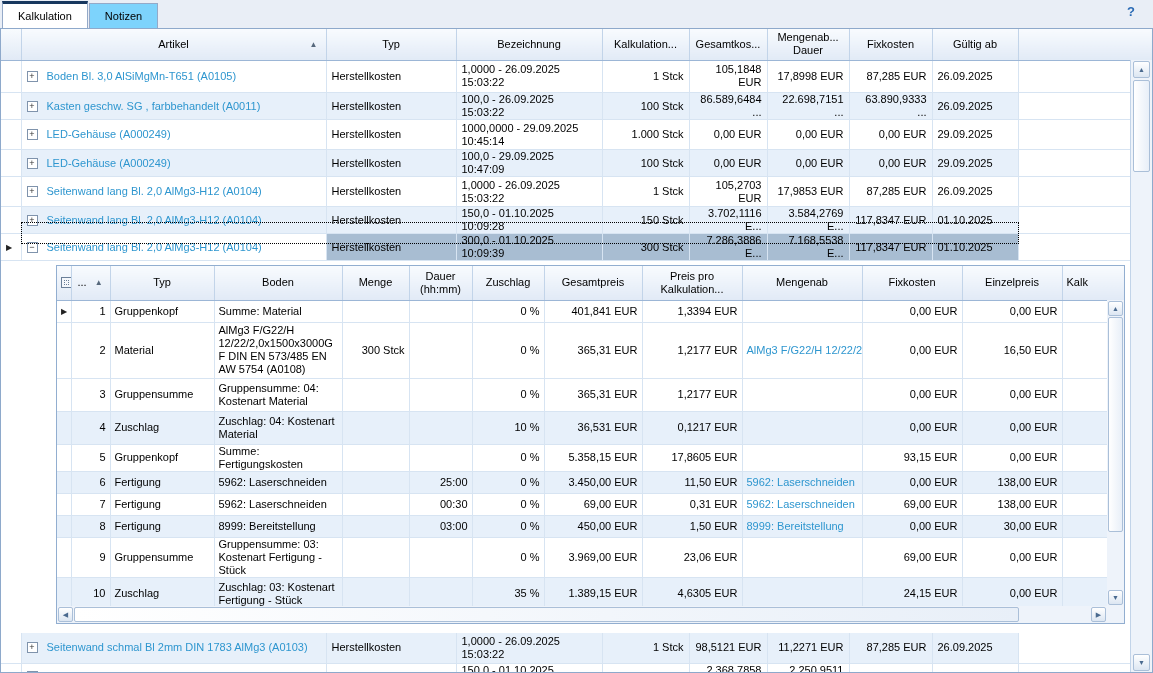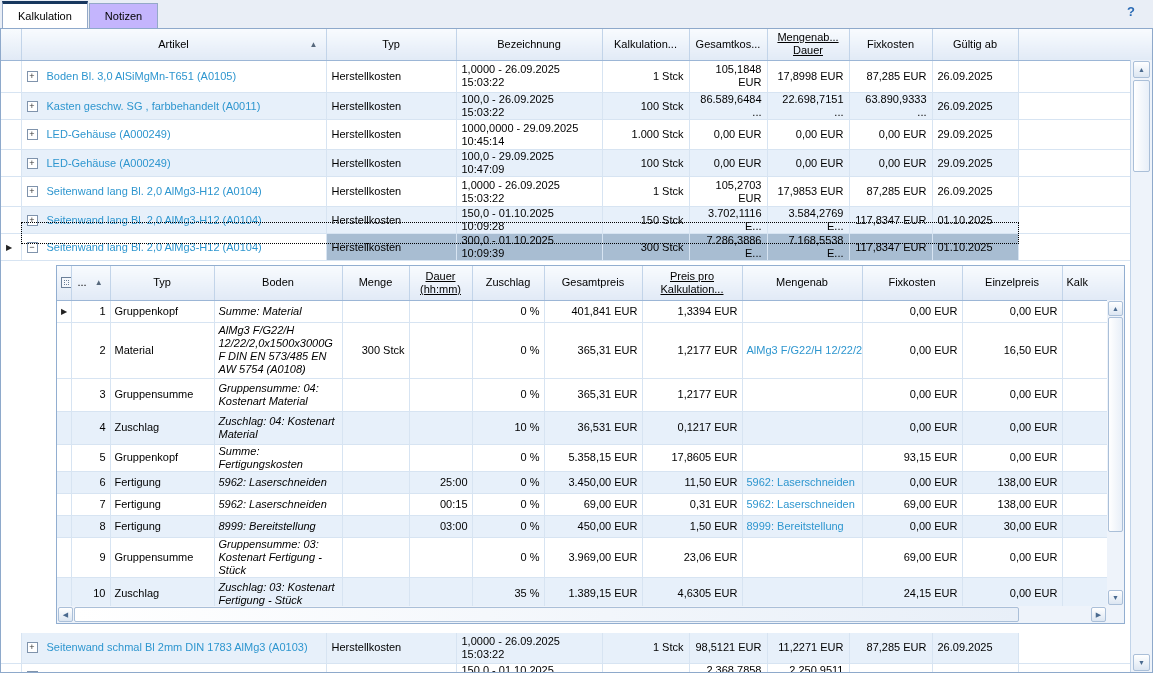--- a/index.html
+++ b/index.html
@@ -6,21 +6,21 @@
   html,body { margin:0; padding:0; }
   body {
     width:1153px; height:673px; overflow:hidden;
     font-family:"Liberation Sans", sans-serif; font-size:11px; color:#000;
     background:#fff;
   }
   .app { position:relative; width:1153px; height:512px; background:#fff; }
 
   
   .tabbar { position:relative; height:28px; background:#e9eef6; display:flex; align-items:flex-end; padding-left:2px; }
-  .tab { height:25px; padding:0 15px; display:flex; align-items:center; background:#c4b5fd;
+  .tab { height:25px; padding:0 15px; display:flex; align-items:center; background:#7dd3fc;
          border:1px solid #94a9c8; border-bottom:none; margin-right:1px; cursor:default; }
   .tab.active { background:#fff; height:27px; border-top:3px solid #17375e; }
   .help { position:absolute; right:18px; top:4px; color:#2b6bb5; font-weight:bold; font-size:13px; cursor:default; }
 
   
   .panel { position:absolute; top:28px; left:0; width:1153px; height:645px;
            border:1px solid #8ea9cb; background:#fff; overflow:hidden; }
 
   table.grid { border-collapse:collapse; table-layout:fixed; width:1151px; }
   table.grid td { overflow:hidden; vertical-align:middle; padding:0 5px; line-height:13px; }
@@ -29,21 +29,21 @@
   col.c-gut{width:20px;} col.c-art{width:305px;} col.c-typ{width:130px;} col.c-bez{width:146px;}
   col.c-kalk{width:87px;} col.c-ges{width:78px;} col.c-men{width:82px;} col.c-fix{width:83px;}
   col.c-gue{width:86px;} col.c-fill{width:134px;}
 
   
   tr.hdr { height:31px; }
   tr.hdr td { background:linear-gradient(#f8fbfe,#e1eaf6); border-right:1px solid #c2d4e9;
               border-bottom:1px solid #9cb6d6; text-align:center; position:relative; }
   tr.hdr td.nob { border-right:none; }
   .sort { position:absolute; right:8px; top:50%; transform:translateY(-50%); font-size:8px; color:#56687c; }
-  .two-line { line-height:13px;text-decoration:underline; }
+  .two-line { line-height:13px; }
 
   
   tr.row td { border-right:1px solid #d7e4f2; border-bottom:1px solid #d7e4f2; background:#fff; }
   tr.row td.gut { border-right:1px solid #d7e4f2; background:#fff; }
   tr.row td.fill { background:#fff !important; border-right:none; }
   tr.row.alt td { background:#e7f0fa; }
   tr.row.alt td.gut, tr.row.alt td.fill { background:#fff; }
   tr.row.sel td { background:#a8bdd2; }
   tr.row.sel td.gut, tr.row.sel td.art, tr.row.sel td.fill { background:#fff; }
   td.num { text-align:right; padding-right:7px; }
@@ -66,21 +66,21 @@
   table.sub td { overflow:hidden; vertical-align:middle; padding:0 4px; line-height:13px; }
   col.s-ind{width:14px;} col.s-nr{width:39px;} col.s-typ{width:104px;} col.s-txt{width:128px;}
   col.s-mng{width:67px;} col.s-dau{width:63px;} col.s-zus{width:72px;} col.s-gp{width:98px;}
   col.s-pp{width:100px;} col.s-vw{width:120px;} col.s-fx{width:100px;} col.s-ep{width:100px;} col.s-ka{width:62px;}
   tr.shdr { height:34px; }
   tr.shdr td { background:linear-gradient(#f8fbfe,#e1eaf6); border-right:1px solid #c2d4e9;
                border-bottom:1px solid #9cb6d6; text-align:center; position:relative; }
   tr.srow td { border-right:1px solid #d7e4f2; border-bottom:1px solid #d7e4f2; background:#fff; }
   tr.srow.alt td { background:#e7f0fa; }
   tr.stub td { border:none; background:#fff; height:8px; }
-  td.txtc { word-wrap:break-word;font-style:italic; }
+  td.txtc { word-wrap:break-word; }
   .selall { width:11px; height:11px; border:1px solid #6a7f98; margin:0 auto; position:relative; background:#f4f7fb; }
   .selall:before { content:""; position:absolute; inset:2px; border:1px dotted #6a7f98; }
   .dots-hdr { display:flex; align-items:center; justify-content:flex-start; gap:8px; padding-left:2px; }
   .dots-hdr .sort2 { font-size:8px; color:#56687c; }
 
   
   .sb-track { background:#eef3fa; }
   .sbtn { position:absolute; background:linear-gradient(#ffffff,#dce6f2); border:1px solid #aabfd8;
           color:#4a6a8f; display:flex; align-items:center; justify-content:center;
           font-size:7px; line-height:7px; border-radius:2px; cursor:pointer; }
@@ -434,21 +434,21 @@
           <td class="num">0,00 EUR</td>
           <td class="num">138,00 EUR</td>
           <td></td>
         </tr>
         <tr class="srow h22">
           <td></td>
           <td class="num">7</td>
           <td>Fertigung</td>
           <td class="txtc">5962: Laserschneiden</td>
           <td class="num"></td>
-          <td class="num">00:15</td>
+          <td class="num">00:30</td>
           <td class="num">0 %</td>
           <td class="num">69,00 EUR</td>
           <td class="num">0,31 EUR</td>
           <td><a class="lnk">5962: Laserschneiden</a></td>
           <td class="num">69,00 EUR</td>
           <td class="num">138,00 EUR</td>
           <td></td>
         </tr>
         <tr class="srow alt h22">
           <td></td>

